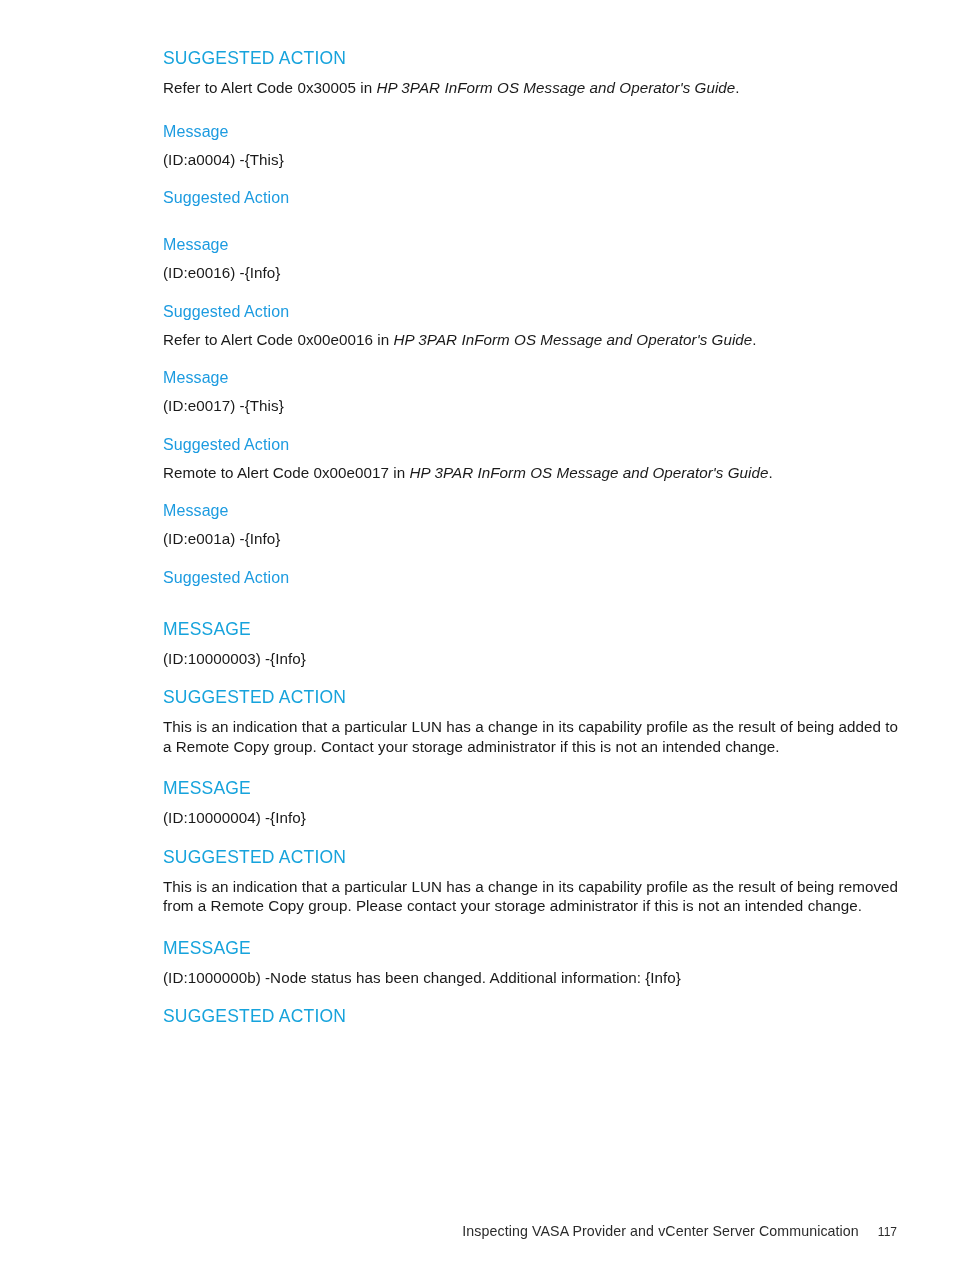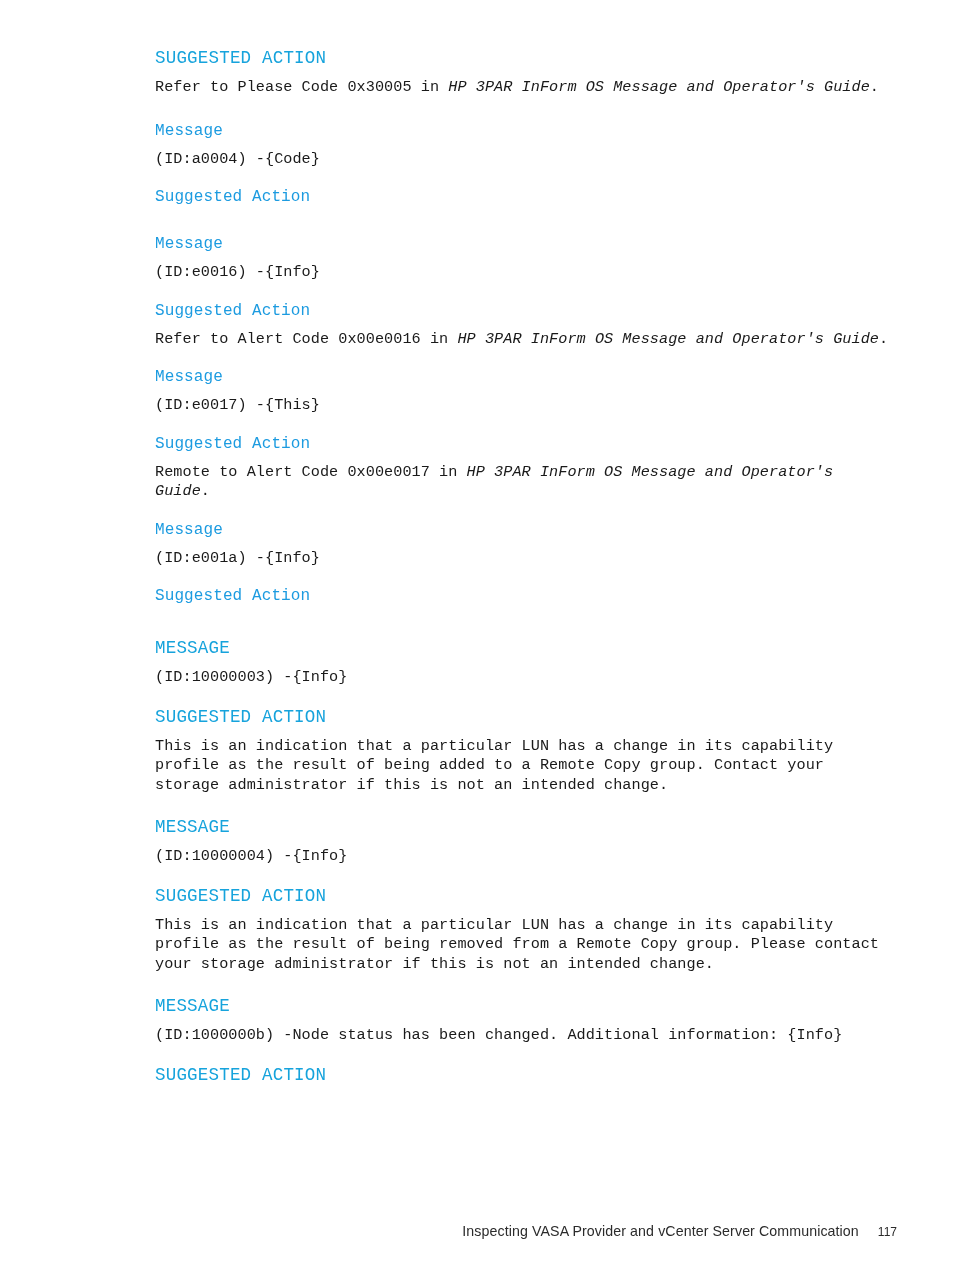--- a/index.html
+++ b/index.html
@@ -18,24 +18,23 @@
   #page {
     position: absolute;
     left: 0;
     top: 0;
     width: 954px;
     height: 1271px;
     background: #ffffff;
   }
   #content {
     position: absolute;
-    left: 155px;
+    left: 163px;
     top: 48px;
     width: 742px;
-    font-family: Liberation Mono, monospace;
   }
 
   
   .h-upper {
     color: #16A3DC;
     font-size: 17.5px;
     font-weight: 400;
     letter-spacing: 0.2px;
     line-height: 20px;
     margin: 0;
@@ -103,29 +102,29 @@
 </head>
 <body>
 
 <div id="page">
 
   <div id="content">
 
     <div class="sec">
       <div class="h-upper">SUGGESTED ACTION</div>
       <div class="gap-head-upper blk"></div>
-      <div class="para"><span>Refer to Please Code 0x30005 in </span><span class="it">HP 3PAR InForm OS Message and Operator's Guide</span><span>.</span></div>
+      <div class="para"><span>Refer to Alert Code 0x30005 in </span><span class="it">HP 3PAR InForm OS Message and Operator's Guide</span><span>.</span></div>
     </div>
 
     <div style="height:24px" class="blk"></div>
 
     <div class="sec">
       <div class="h-title">Message</div>
       <div class="gap-head-small blk"></div>
-      <div class="para">(ID:a0004) -{Code}</div>
+      <div class="para">(ID:a0004) -{This}</div>
     </div>
 
     <div style="height:19px" class="blk"></div>
 
     <div class="sec">
       <div class="h-title">Suggested Action</div>
       <div class="gap-head-small blk"></div>
     </div>
 
     <div style="height:19px" class="blk"></div>

